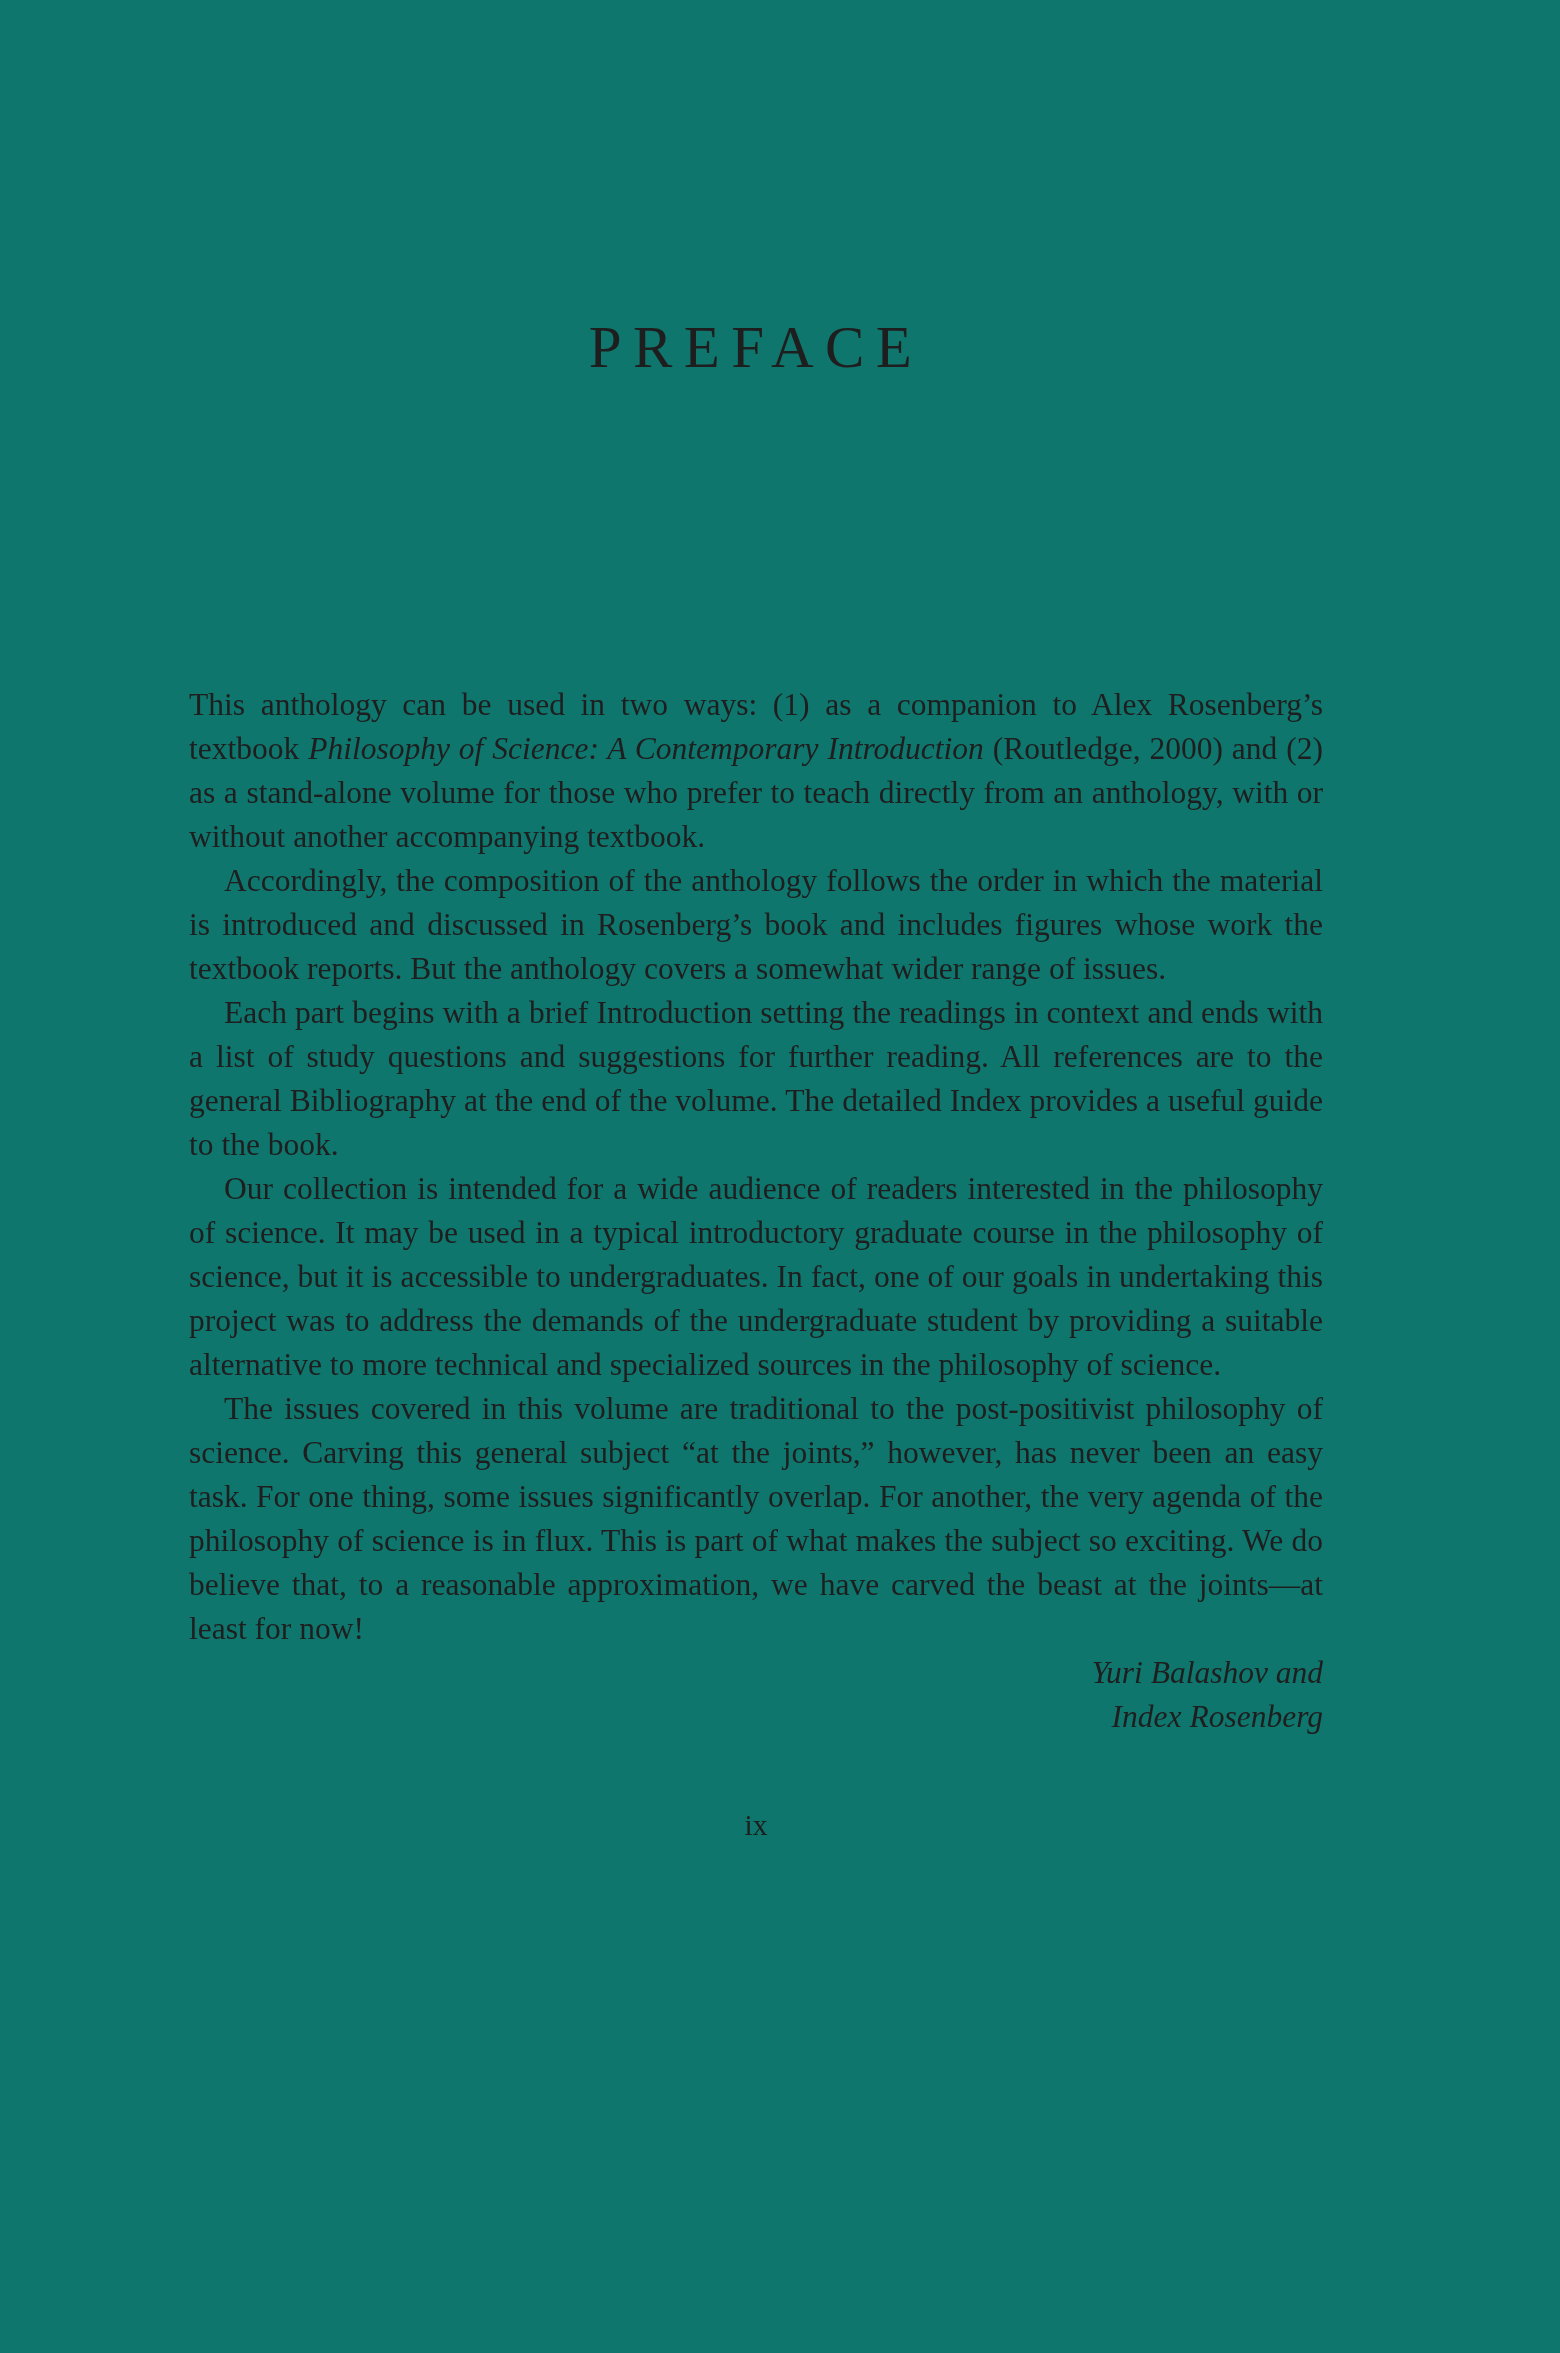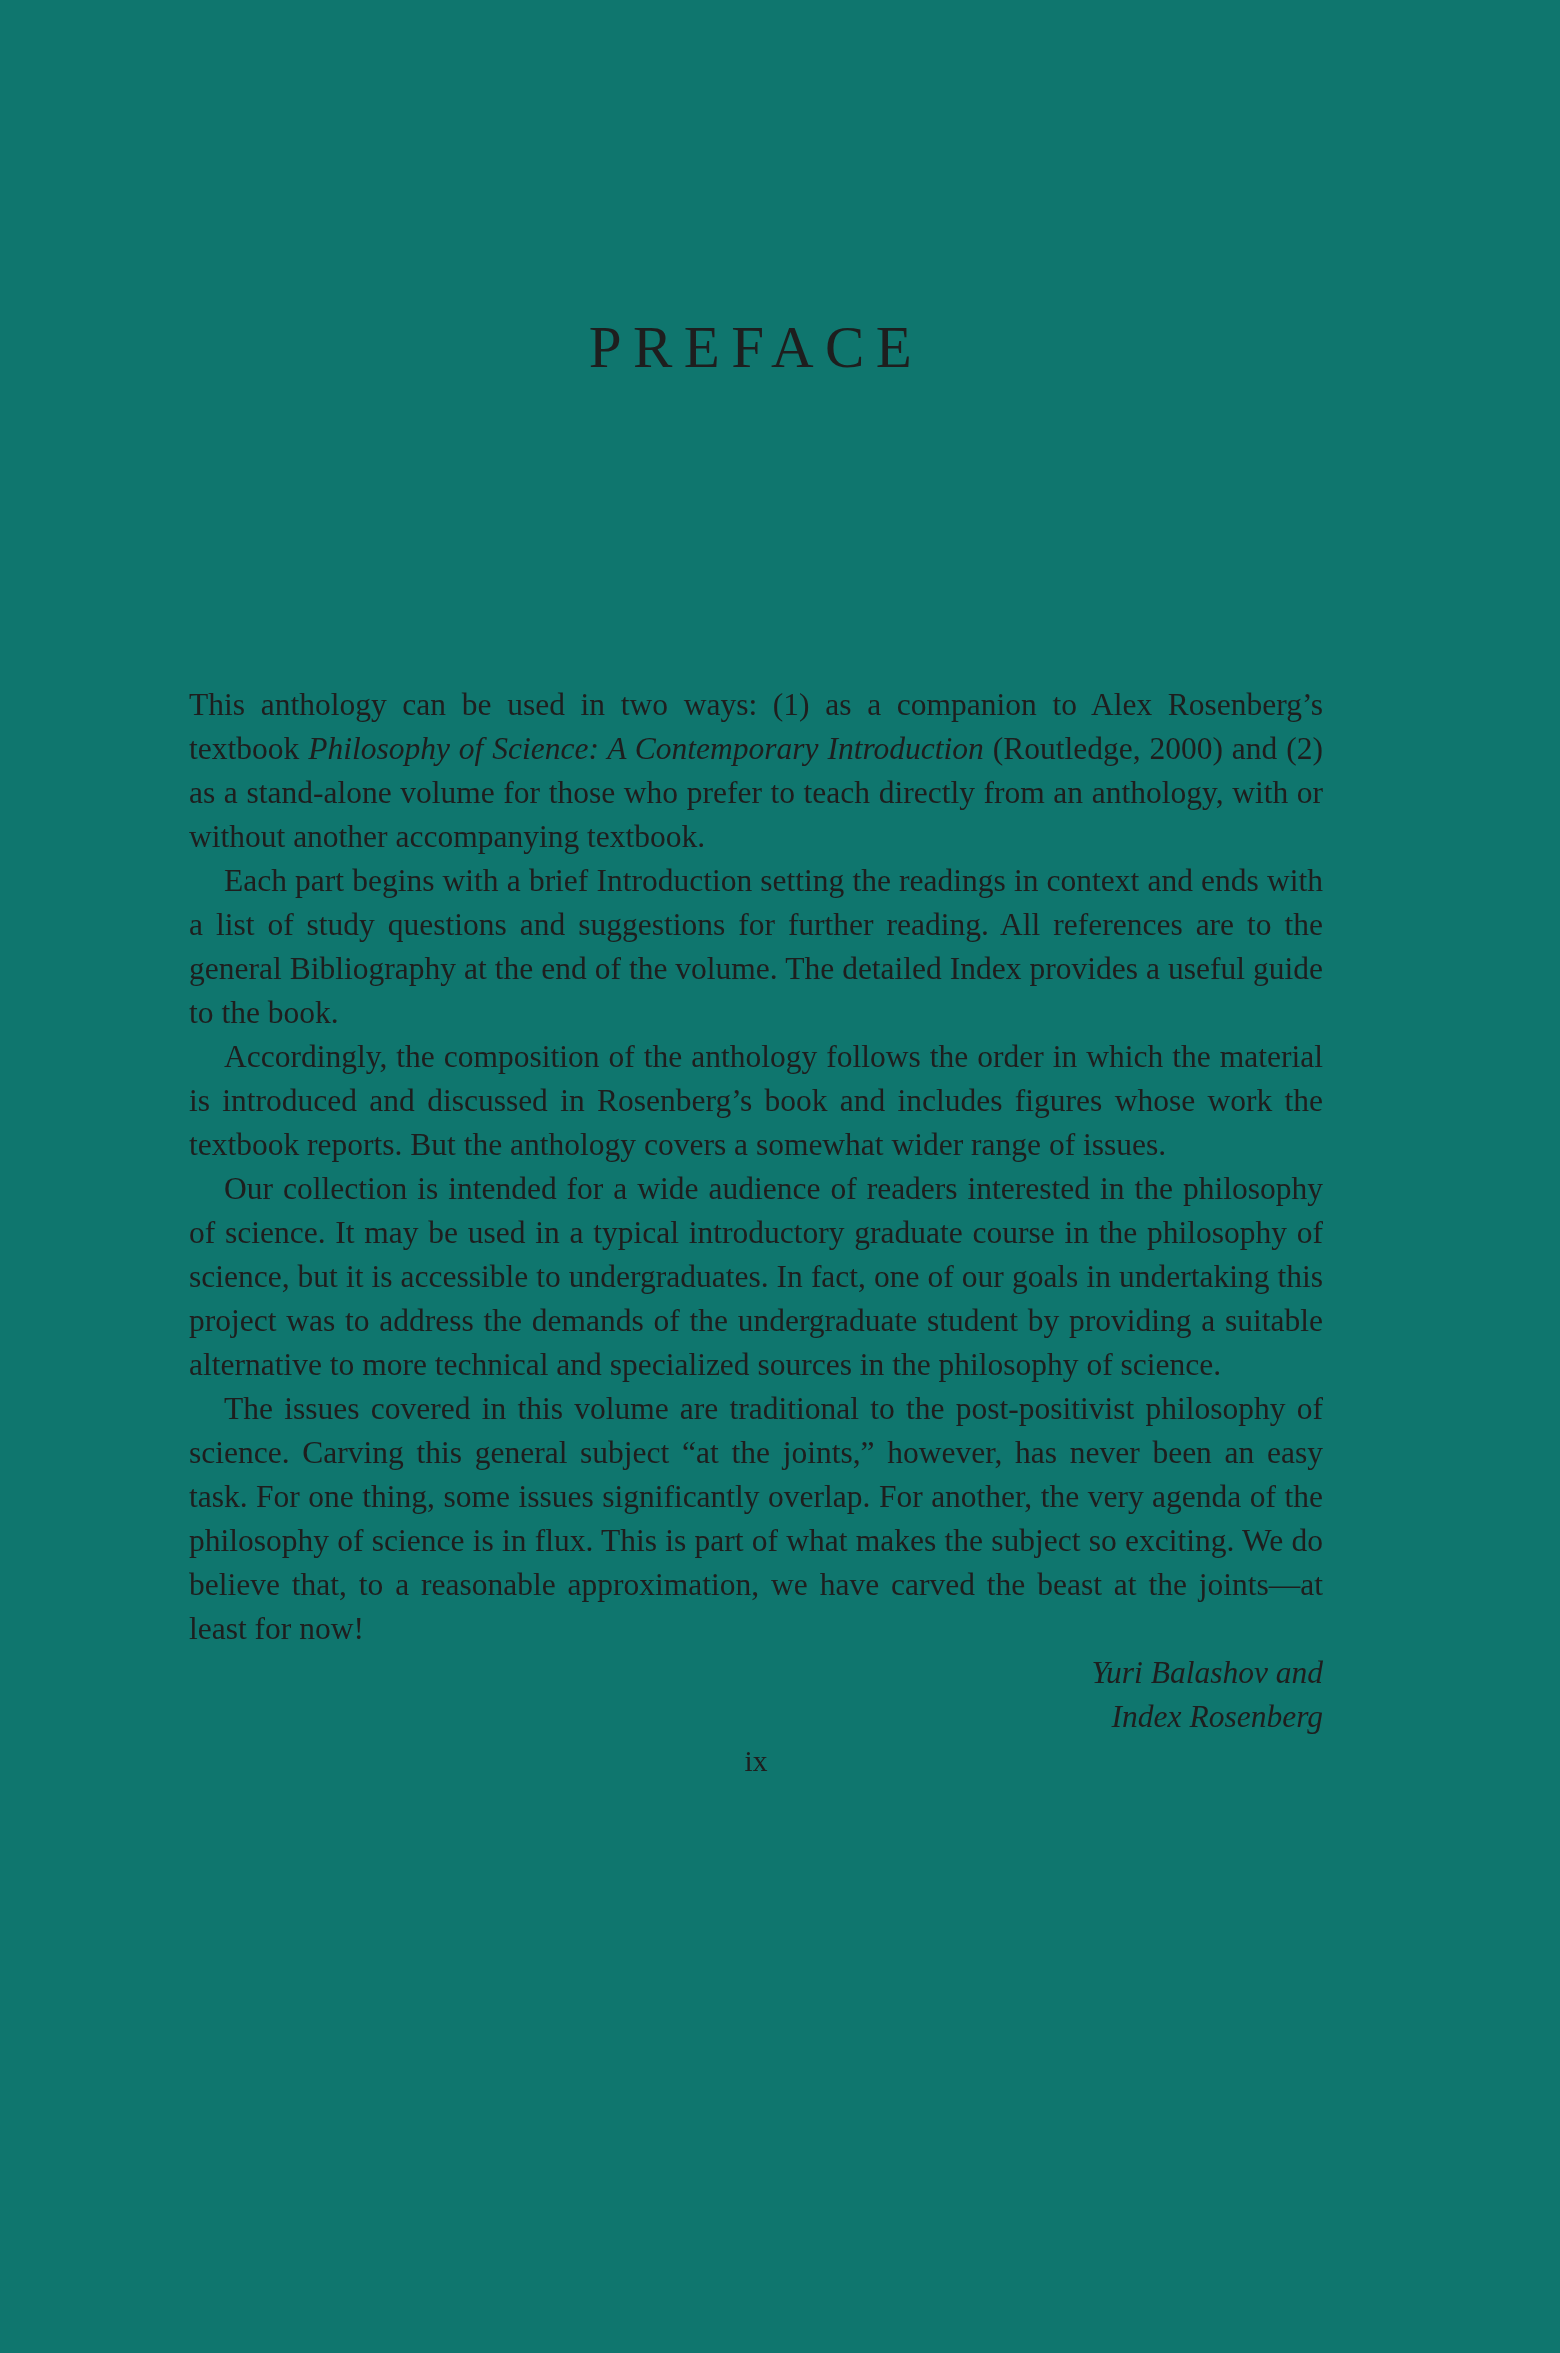--- a/index.html
+++ b/index.html
@@ -51,36 +51,37 @@
   .signature {
     font-size: 31.5px;
     line-height: 44px;
     text-align: right;
     font-style: italic;
   }
   .signature div {
     margin: 0;
   }
   .page-number {
+    margin-top: 64px;
     text-align: center;
     font-size: 29.5px;
     line-height: 44px;
     font-style: normal;
   }
 </style>
 </head>
 <body>
 
 <div class="page">
   <div class="content">
     <h1 class="title">PREFACE</h1>
     <div class="body-text" id="paragraphs">
         <p><span>This anthology can be used in two ways: (1) as a companion to Alex Rosenberg’s textbook </span><span class="italic">Philosophy of Science: A Contemporary Introduction</span><span> (Routledge, 2000) and (2) as a stand-alone volume for those who prefer to teach directly from an anthology, with or without another accompanying textbook.</span></p>
+        <p class="indent"><span>Accordingly, the composition of the anthology follows the order in which the material is introduced and discussed in Rosenberg’s book and includes figures whose work the textbook reports. But the anthology covers a somewhat wider range of issues.</span></p>
         <p class="indent"><span>Each part begins with a brief Introduction setting the readings in context and ends with a list of study questions and suggestions for further reading. All references are to the general Bibliography at the end of the volume. The detailed Index provides a useful guide to the book.</span></p>
-        <p class="indent"><span>Accordingly, the composition of the anthology follows the order in which the material is introduced and discussed in Rosenberg’s book and includes figures whose work the textbook reports. But the anthology covers a somewhat wider range of issues.</span></p>
         <p class="indent"><span>Our collection is intended for a wide audience of readers interested in the philosophy of science. It may be used in a typical introductory graduate course in the philosophy of science, but it is accessible to undergraduates. In fact, one of our goals in undertaking this project was to address the demands of the undergraduate student by providing a suitable alternative to more technical and specialized sources in the philosophy of science.</span></p>
         <p class="indent"><span>The issues covered in this volume are traditional to the post-positivist philosophy of science. Carving this general subject “at the joints,” however, has never been an easy task. For one thing, some issues significantly overlap. For another, the very agenda of the philosophy of science is in flux. This is part of what makes the subject so exciting. We do believe that, to a reasonable approximation, we have carved the beast at the joints—at least for now!</span></p>
       </div>
     <div class="signature">
       <div>Yuri Balashov and</div>
       <div>Index Rosenberg</div>
     </div>
     <div class="page-number">ix</div>
   </div>
 </div>

